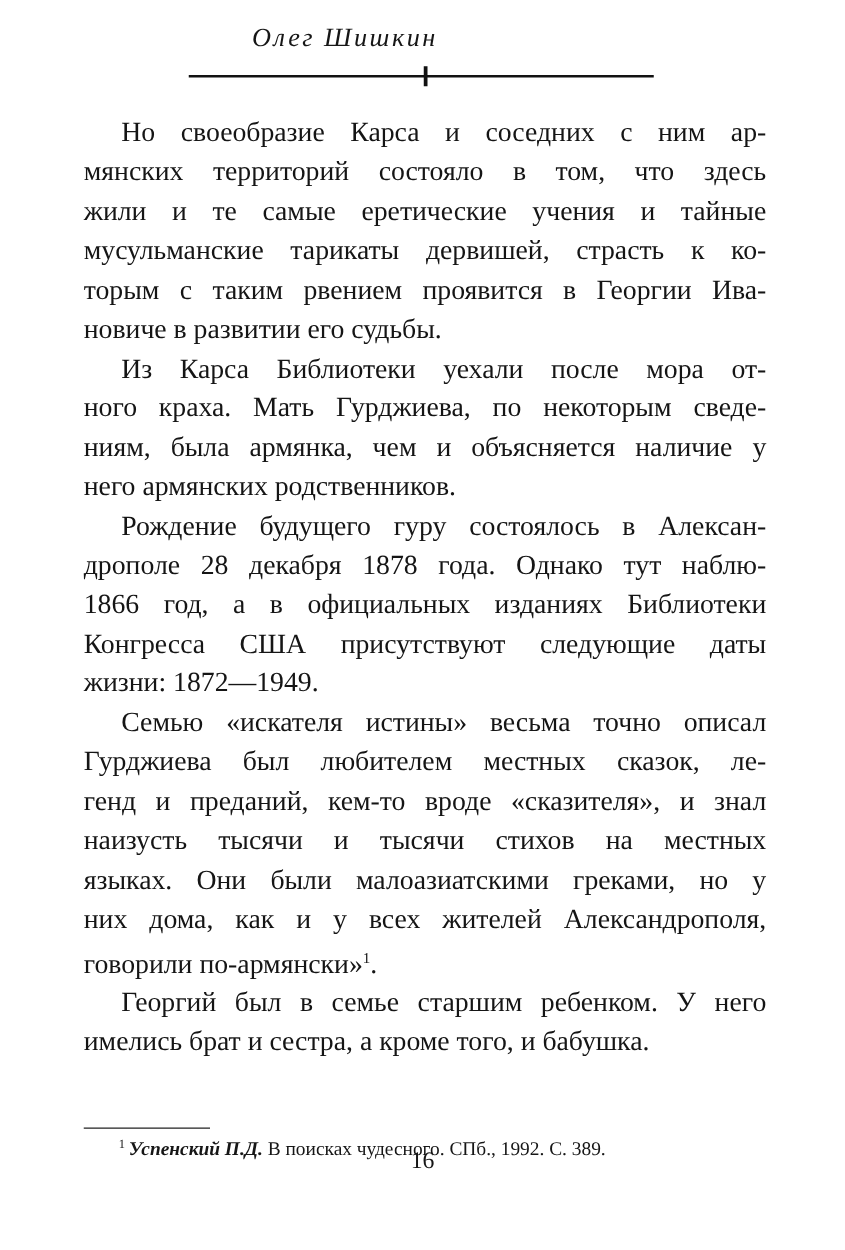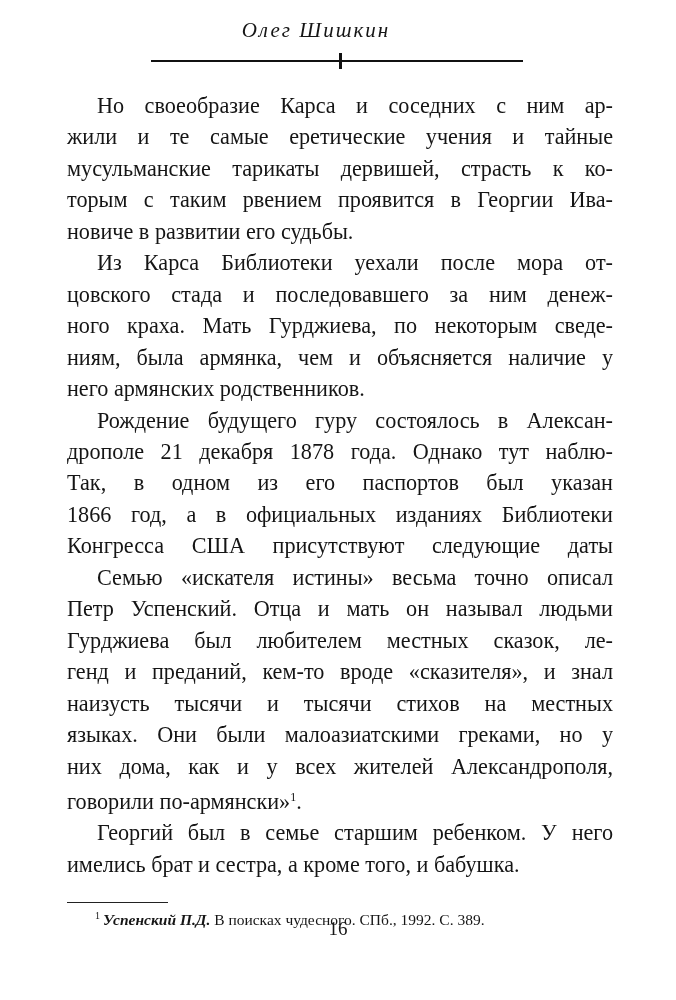--- a/index.html
+++ b/index.html
@@ -7,21 +7,20 @@
     width: 676px; height: 1000px; position: relative; overflow: hidden;
     font-family: "DejaVu Serif", "Liberation Serif", serif;
     color: #141414;
   }
   .running-head {
     position: absolute; left: 0; width: 552px; top: 18px;
     text-align: center;
     font-family: "Liberation Serif", serif;
     font-style: italic; font-size: 21px; letter-spacing: 2px;
     color: #161616;
-    padding-left: 40px;
   }
   .head-rule {
     position: absolute; left: 151px; top: 60px; width: 372px; height: 2px;
     background: #111;
   }
   .head-tick {
     position: absolute; left: 339px; top: 53px; width: 3px; height: 16px;
     background: #111;
   }
   .body-text {
@@ -55,42 +54,41 @@
 </head>
 <body>
 
 <div class="running-head">Олег Шишкин</div>
 <div class="head-rule"></div>
 <div class="head-tick"></div>
 
 <div class="body-text">
   <div>
     <span class="line indent">Но своеобразие Карса и соседних с ним ар-</span>
+    <span class="line">мянских территорий состояло в том, что здесь</span>
     <span class="line">жили и те самые еретические учения и тайные</span>
     <span class="line">мусульманские тарикаты дервишей, страсть к ко-</span>
     <span class="line">торым с таким рвением проявится в Георгии Ива-</span>
     <span class="line last">новиче в развитии его судьбы.</span>
   </div>
   <div>
     <span class="line indent">Из Карса Библиотеки уехали после мора от-</span>
-    <span class="line">цовского стада и последовавшего за ним денеж-</span>
     <span class="line">ного краха. Мать Гурджиева, по некоторым сведе-</span>
     <span class="line">ниям, была армянка, чем и объясняется наличие у</span>
     <span class="line last">него армянских родственников.</span>
   </div>
   <div>
     <span class="line indent">Рождение будущего гуру состоялось в Алексан-</span>
-    <span class="line">дрополе 21 декабря 1878 года. Однако тут наблю-</span>
-    <span class="line">Так, в одном из его паспортов был указан</span>
+    <span class="line">дрополе 28 декабря 1878 года. Однако тут наблю-</span>
     <span class="line">1866 год, а в официальных изданиях Библиотеки</span>
     <span class="line">Конгресса США присутствуют следующие даты</span>
+    <span class="line last">жизни: 1872—1949.</span>
   </div>
   <div>
     <span class="line indent">Семью «искателя истины» весьма точно описал</span>
-    <span class="line">Петр Успенский. Отца и мать он называл людьми</span>
     <span class="line">Гурджиева был любителем местных сказок, ле-</span>
     <span class="line">генд и преданий, кем-то вроде «сказителя», и знал</span>
     <span class="line">наизусть тысячи и тысячи стихов на местных</span>
     <span class="line">языках. Они были малоазиатскими греками, но у</span>
     <span class="line">них дома, как и у всех жителей Александрополя,</span>
     <span class="line last"><span>говорили по-армянски»</span><sup class="ref">1</sup><span>.</span></span>
   </div>
   <div>
     <span class="line indent">Георгий был в семье старшим ребенком. У него</span>
     <span class="line last">имелись брат и сестра, а кроме того, и бабушка.</span>

